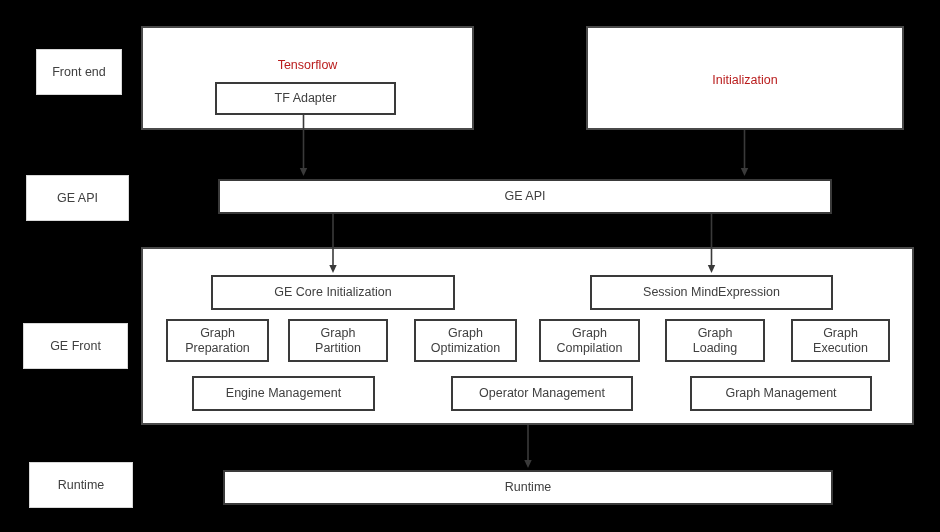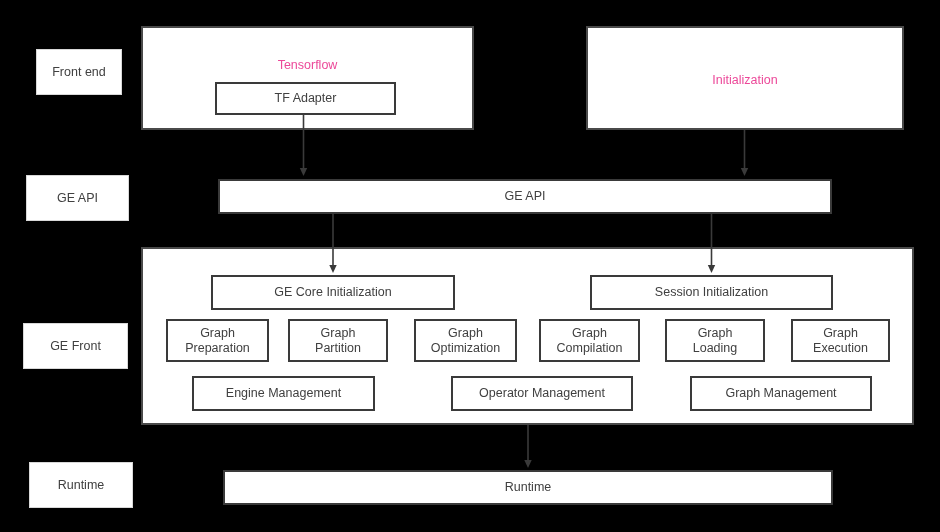--- a/index.html
+++ b/index.html
@@ -35,21 +35,21 @@
   }
   .container-box {
     display: block;
     border: 2px solid #4a4a4a;
   }
   .group-title {
     position: absolute;
     left: 0;
     right: 0;
     text-align: center;
-    color: #ec4899;
+    color: #b91c1c;
     font-size: 12.5px;
   }
   .wide-bar {
     font-size: 12.5px;
   }
   svg.arrows {
     position: absolute;
     left: 0;
     top: 0;
     width: 940px;
@@ -79,21 +79,21 @@
   <div class="box container-box" style="left:586px; top:26px; width:318px; height:104px;">
     <div class="group-title" style="top:45px;">Initialization</div>
   </div>
 
   <div class="box wide-bar" style="left:218px; top:179px; width:614px; height:35px;">GE API</div>
 
   <div class="box container-box" style="left:141px; top:247px; width:773px; height:178px;"></div>
 
   <div class="box" style="left:211px; top:275px; width:244px; height:35px;">GE Core Initialization</div>
 
-  <div class="box" style="left:590px; top:275px; width:243px; height:35px;">Session Initialization</div>
+  <div class="box" style="left:590px; top:275px; width:243px; height:35px;">Session MindExpression</div>
 
   <div class="box" style="left:166px; top:319px; width:103px; height:43px;">Graph
 Preparation</div>
 
   <div class="box" style="left:288px; top:319px; width:100px; height:43px;">Graph
 Partition</div>
 
   <div class="box" style="left:414px; top:319px; width:103px; height:43px;">Graph
 Optimization</div>
 

